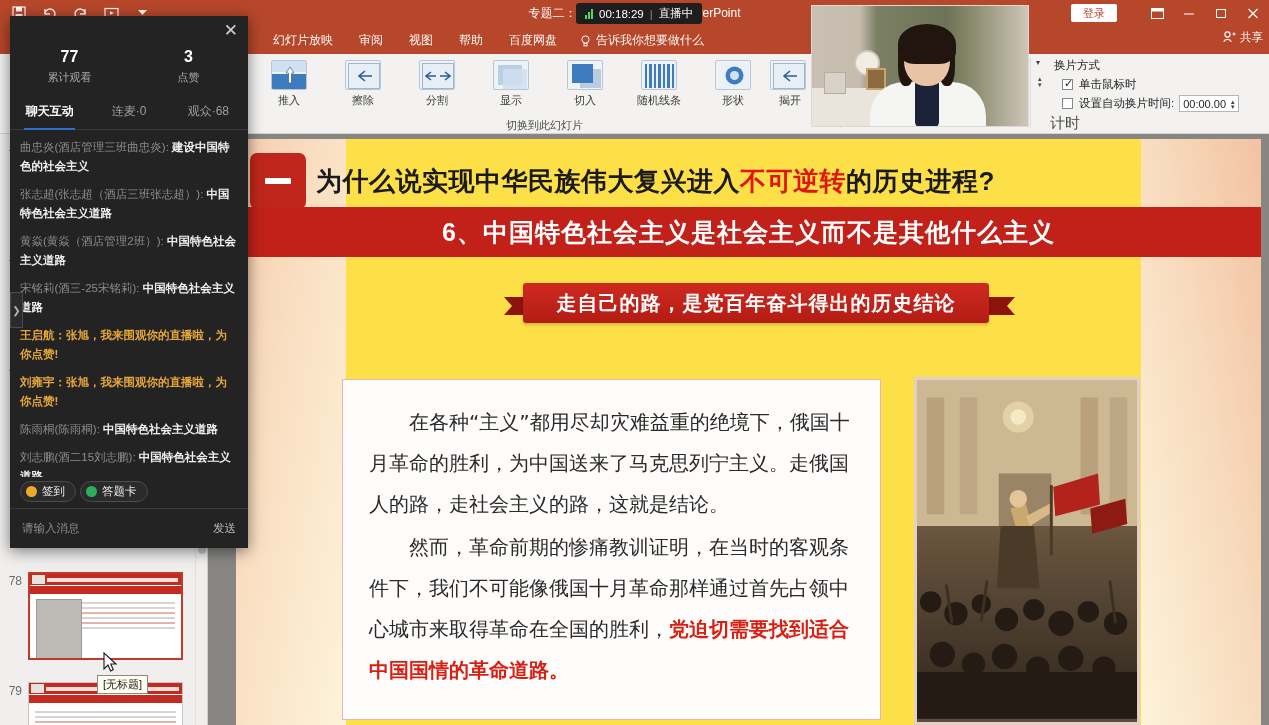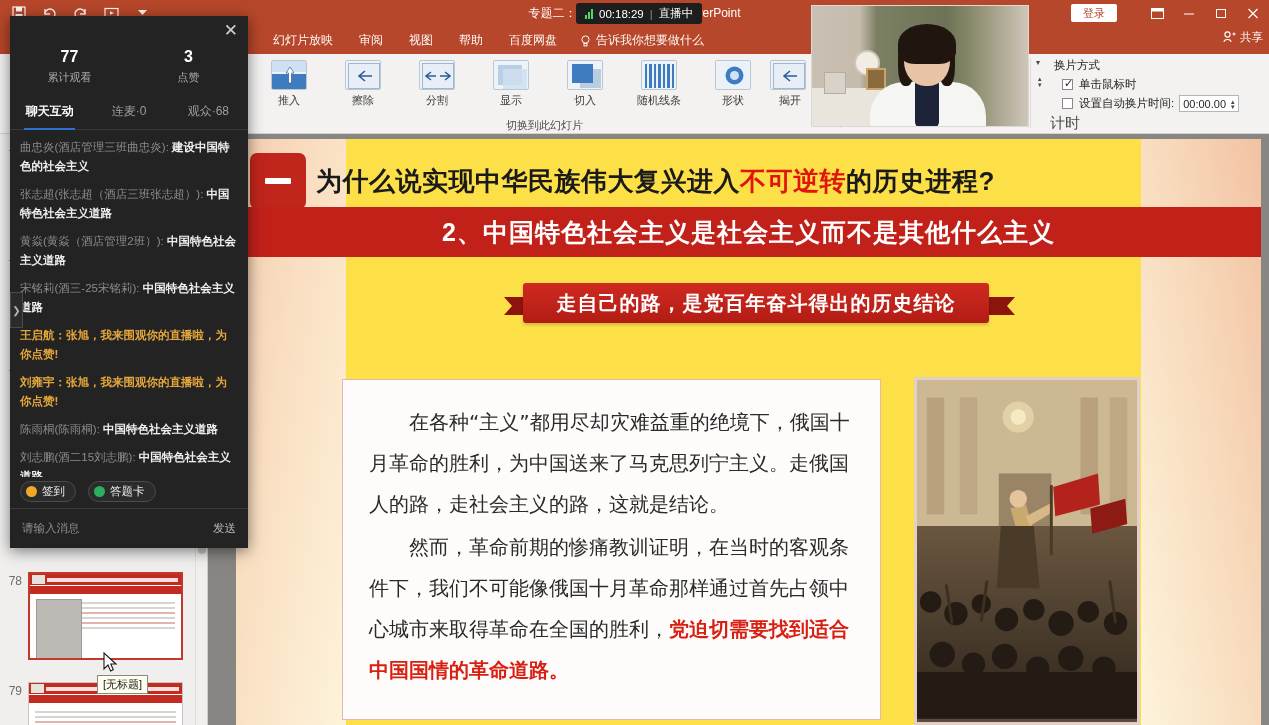--- a/index.html
+++ b/index.html
@@ -190,21 +190,21 @@
   .stat .lbl { font-size:11px; color:#a8a8a8; margin-top:4px;}
   .chat-tabs { display:flex; border-bottom:1px solid #3a3a3a; margin-top:4px; }
   .chat-tab { flex:1; text-align:center; font-size:12px; color:#9e9e9e; padding:8px 0 9px 0; position:relative;}
   .chat-tab.active { color:#fff; font-weight:bold; }
   .chat-tab.active:after{ content:""; position:absolute; left:14px; right:14px; bottom:-1px; height:2px; background:#2f6fd0;}
   .chat-list { flex:1; overflow:hidden; padding:8px 10px 0 10px; position:relative; }
   .msg { font-size:11.5px; line-height:19px; margin-bottom:9px; word-break:break-all;}
   .msg .who { color:#8c8c8c; }
   .msg .txt { color:#efefef; font-weight:bold; }
   .msg.sys { color:#e5a73c; font-weight:bold; }
-  .chat-actions { display:flex; gap:12px; padding:4px 10px 6px 10px; }
+  .chat-actions { display:flex; gap:4px; padding:4px 10px 6px 10px; }
   .chip {
     display:flex; align-items:center; gap:5px; border:1px solid #4c4c4c; border-radius:12px;
     padding:2px 10px 2px 5px; font-size:11.5px; color:#eaeaea; background:#2b2b2b;
   }
   .dot { width:11px; height:11px; border-radius:50%; display:inline-block;}
   .dot.y{ background:#f0a82a;} .dot.g{ background:#2bae5f;}
   .chat-input {
     border-top:1px solid #3a3a3a; height:40px; display:flex; align-items:center;
     padding:0 12px; justify-content:space-between;
   }
@@ -551,21 +551,21 @@
 
       <div class="hdr1">
         <div class="hdr1-badge">
             <span></span>
           </div>
         <div class="hdr1-text">
           <span>为什么说实现中华民族伟大复兴进入</span><em>不可逆转</em><span>的历史进程?</span>
         </div>
       </div>
 
-      <div class="hdr2">2、中国特色社会主义是社会主义而不是其他什么主义</div>
+      <div class="hdr2">6、中国特色社会主义是社会主义而不是其他什么主义</div>
 
       <div class="ribbon-tail-l"></div>
       <div class="ribbon-tail-r"></div>
       <div class="ribbon-banner">走自己的路，是党百年奋斗得出的历史结论</div>
 
       <div class="textcard">
         <div class="textcard-inner">
           <p>在各种“主义”都用尽却灾难益重的绝境下，俄国十月革命的胜利，为中国送来了马克思列宁主义。走俄国人的路，走社会主义的路，这就是结论。</p>
           <p style="margin-top:2px">
             <span>然而，革命前期的惨痛教训证明，在当时的客观条件下，我们不可能像俄国十月革命那样通过首先占领中心城市来取得革命在全国的胜利，</span><span class="hl">党迫切需要找到适合中国国情的革命道路</span><span class="hl">。</span>

